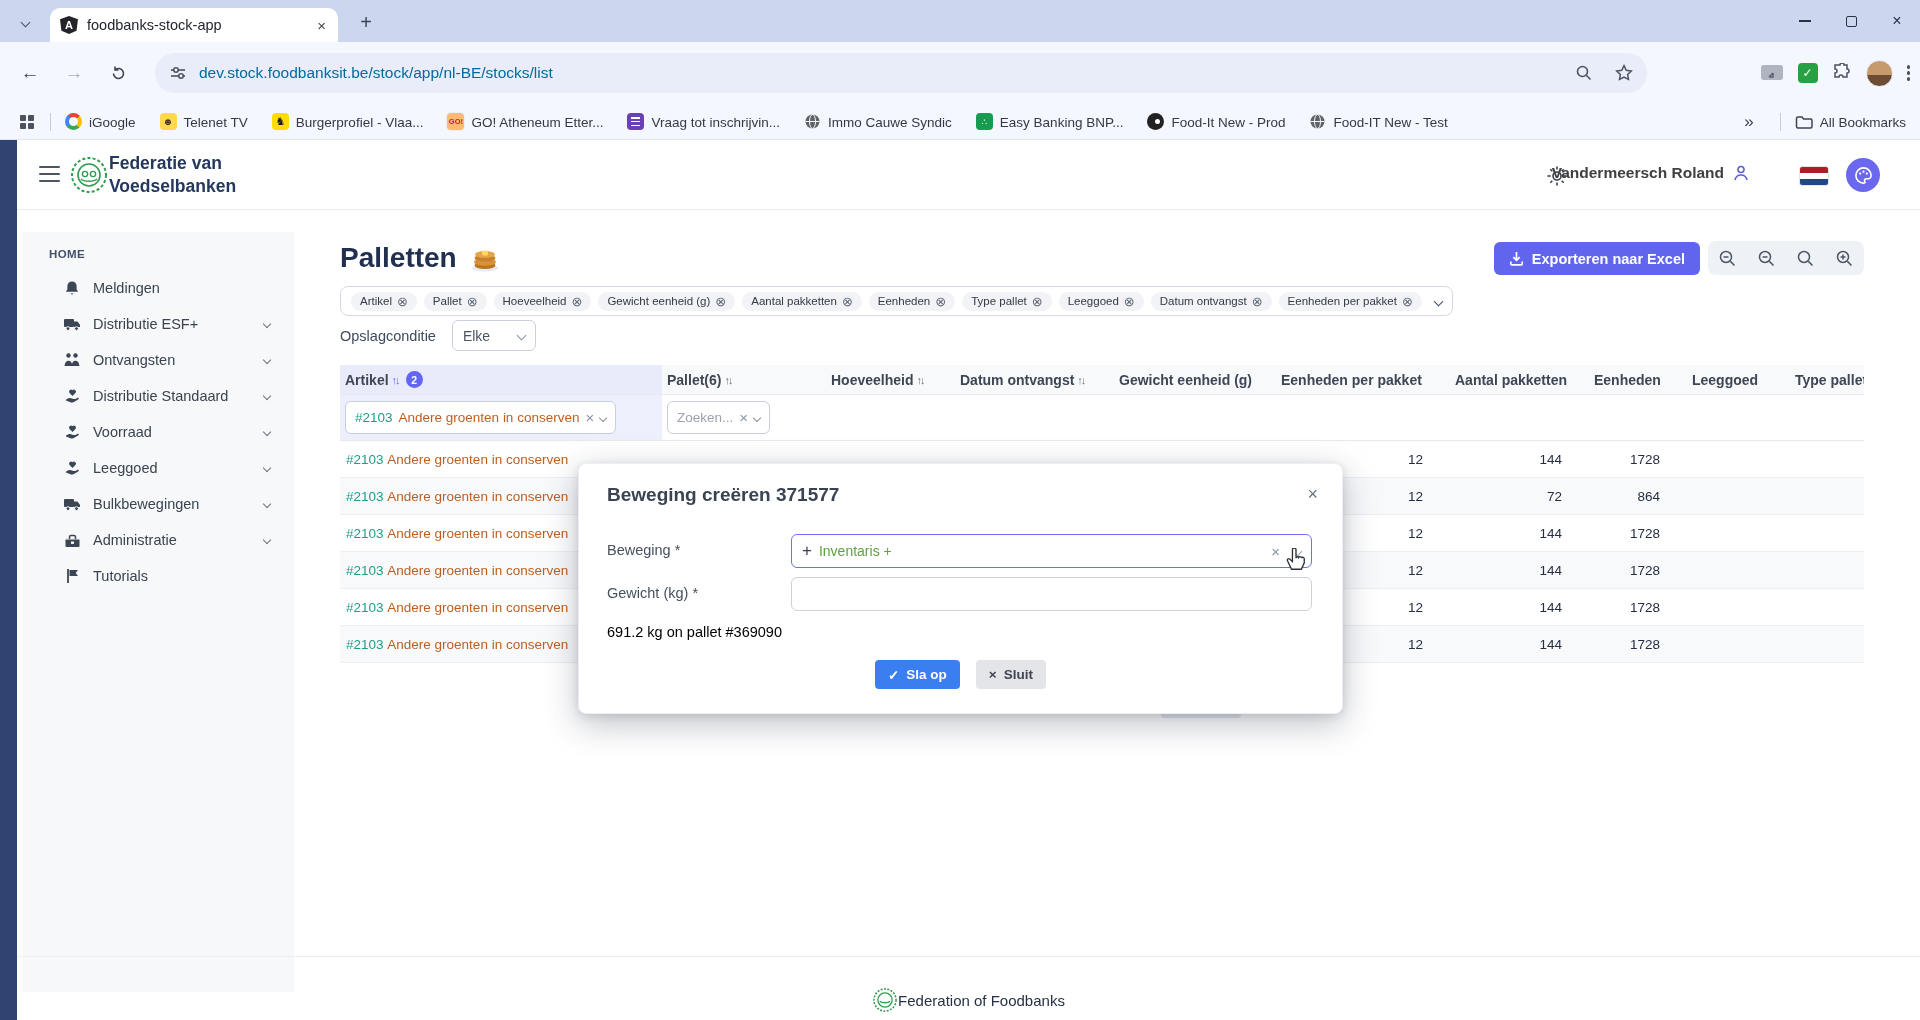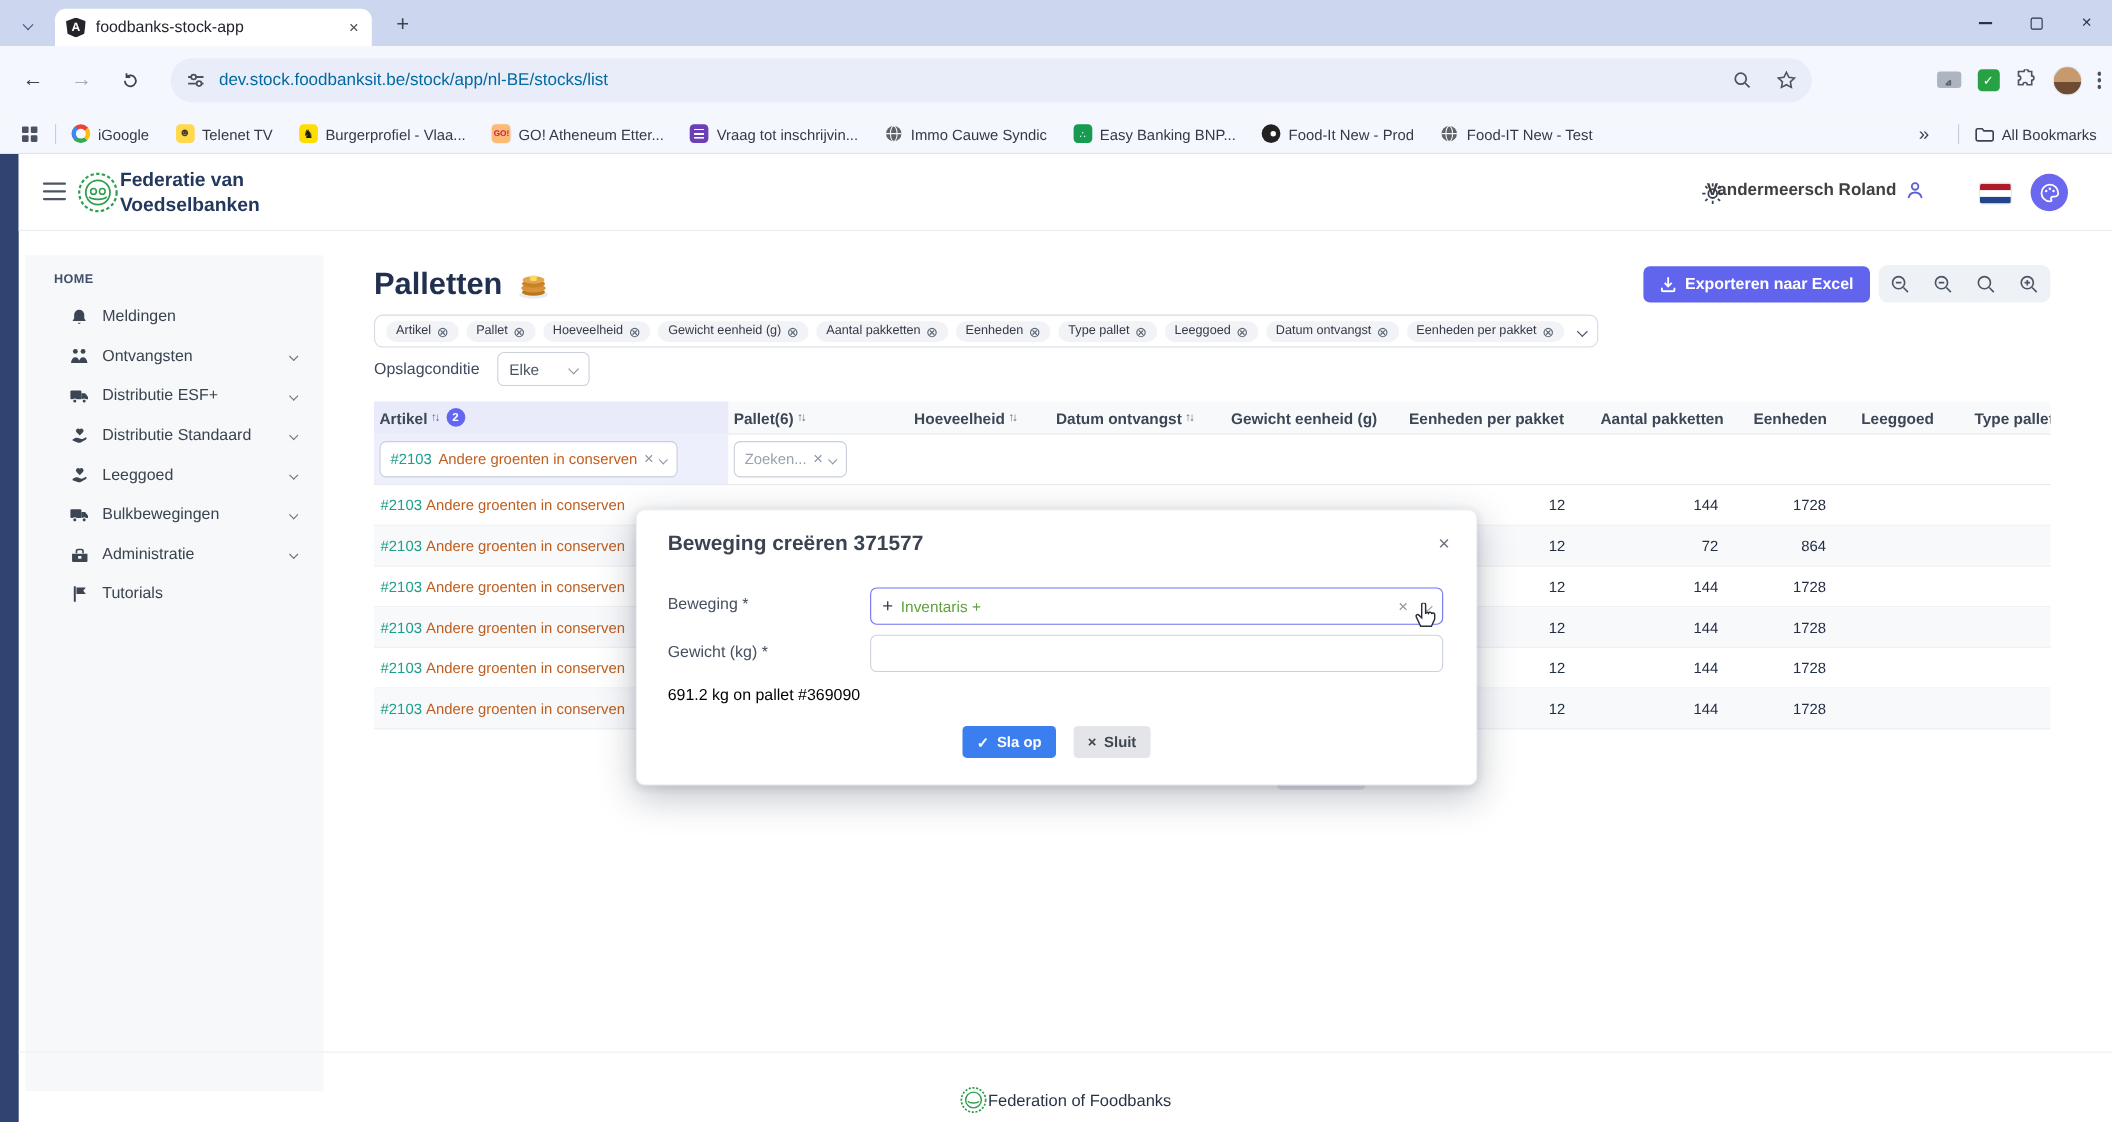--- a/index.html
+++ b/index.html
@@ -370,49 +370,59 @@
       <span class="ic">
           <svg width="16" height="17" viewBox="0 0 16 17">
             <path d="M8 1.5a4.6 4.6 0 0 0-4.6 4.6v3.2L2 11.8h12l-1.4-2.5V6.1A4.6 4.6 0 0 0 8 1.5z" fill="#3c4554"></path>
             <path d="M6.5 13.5a1.6 1.6 0 0 0 3 0z" fill="#3c4554"></path>
           </svg>
         </span>
       <span>Meldingen</span>
     </div>
     <div class="side-item">
       <span class="ic">
-          <svg width="18" height="16" viewBox="0 0 18 16">
-            <circle cx="5.5" cy="3.5" r="2.2" fill="#3c4554"></circle>
-            <circle cx="12.5" cy="3.5" r="2.2" fill="#3c4554"></circle>
-            <path d="M1.5 14c.4-3.5 2-5.2 4-5.2s3.6 1.7 4 5.2zM8.5 14c.4-3.5 2-5.2 4-5.2s3.6 1.7 4 5.2z" fill="#3c4554"></path>
-          </svg>
-        </span>
-      <span>Ontvangsten</span>
-        <span class="chev"></span>
-    </div>
-    <div class="side-item">
-      <span class="ic">
           <svg width="18" height="15" viewBox="0 0 18 15">
             <rect x="1" y="2" width="10" height="8" rx="1" fill="#3c4554"></rect>
             <path d="M11 4.5h3.4L17 7.8V10h-6z" fill="#3c4554"></path>
             <circle cx="5" cy="11.6" r="1.9" fill="#3c4554" stroke="#f7f8f9" stroke-width="1"></circle>
             <circle cx="13.5" cy="11.6" r="1.9" fill="#3c4554" stroke="#f7f8f9" stroke-width="1"></circle>
           </svg>
         </span>
       <span>Distributie ESF+</span>
         <span class="chev"></span>
     </div>
     <div class="side-item">
       <span class="ic">
+          <svg width="18" height="16" viewBox="0 0 18 16">
+            <circle cx="5.5" cy="3.5" r="2.2" fill="#3c4554"></circle>
+            <circle cx="12.5" cy="3.5" r="2.2" fill="#3c4554"></circle>
+            <path d="M1.5 14c.4-3.5 2-5.2 4-5.2s3.6 1.7 4 5.2zM8.5 14c.4-3.5 2-5.2 4-5.2s3.6 1.7 4 5.2z" fill="#3c4554"></path>
+          </svg>
+        </span>
+      <span>Ontvangsten</span>
+        <span class="chev"></span>
+    </div>
+    <div class="side-item">
+      <span class="ic">
           <svg width="17" height="16" viewBox="0 0 17 16">
             <path d="M8.5 8 5.6 5a2 2 0 0 1 2.9-2.8A2 2 0 0 1 11.4 5z" fill="#3c4554"></path>
             <path d="M2 11.5c2.5-2 4.5-2 6.5-.8 1.6.9 3.4.3 5.5-1.2 1 .4 1 1.3.2 2L9.8 14c-1 .6-2.2.7-3.3.2L2 12.5z" fill="#3c4554"></path>
           </svg>
         </span>
       <span>Distributie Standaard</span>
+        <span class="chev"></span>
+    </div>
+    <div class="side-item">
+      <span class="ic">
+          <svg width="17" height="16" viewBox="0 0 17 16">
+            <path d="M8.5 8 5.6 5a2 2 0 0 1 2.9-2.8A2 2 0 0 1 11.4 5z" fill="#3c4554"></path>
+            <path d="M2 11.5c2.5-2 4.5-2 6.5-.8 1.6.9 3.4.3 5.5-1.2 1 .4 1 1.3.2 2L9.8 14c-1 .6-2.2.7-3.3.2L2 12.5z" fill="#3c4554"></path>
+          </svg>
+        </span>
+      <span>Voorraad</span>
         <span class="chev"></span>
     </div>
     <div class="side-item">
       <span class="ic">
           <svg width="17" height="16" viewBox="0 0 17 16">
             <path d="M8.5 8 5.6 5a2 2 0 0 1 2.9-2.8A2 2 0 0 1 11.4 5z" fill="#3c4554"></path>
             <path d="M2 11.5c2.5-2 4.5-2 6.5-.8 1.6.9 3.4.3 5.5-1.2 1 .4 1 1.3.2 2L9.8 14c-1 .6-2.2.7-3.3.2L2 12.5z" fill="#3c4554"></path>
           </svg>
         </span>
       <span>Leeggoed</span>

